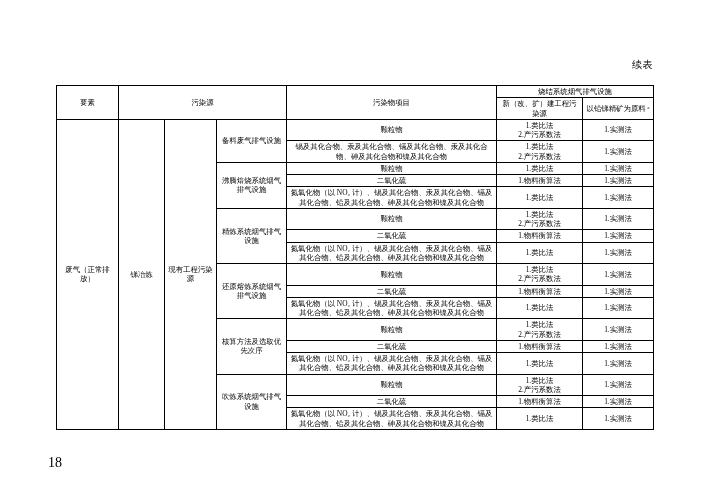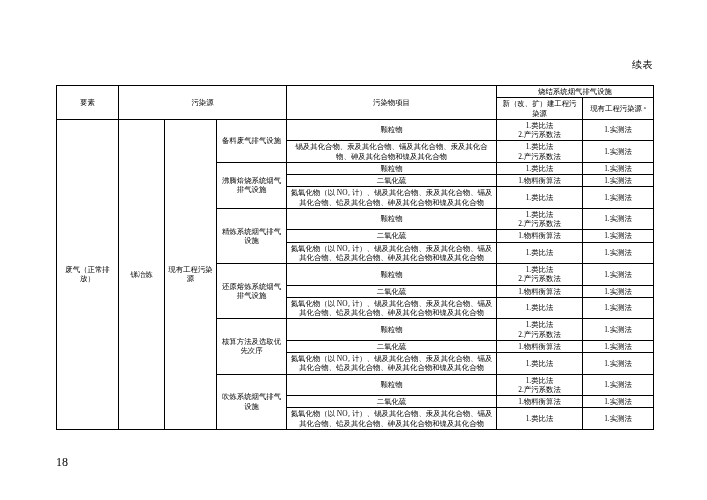--- a/index.html
+++ b/index.html
@@ -23,23 +23,23 @@
   }
   .cont-label {
     position: absolute;
     right: 54px;
     top: 58px;
     font-size: 10px;
     letter-spacing: 0.5px;
   }
   .page-number {
     position: absolute;
-    left: 56px;
+    left: 48px;
     top: 455px;
-    font-size: 12px;
+    font-size: 14px;
   }
   table.main {
     position: absolute;
     left: 56px;
     top: 85px;
     width: 597px;
     border-collapse: collapse;
     table-layout: fixed;
   }
   table.main td, table.main th {
@@ -105,21 +105,21 @@
     </colgroup>
     <tbody id="table-body">
         <tr class="hdr">
           <td rowspan="2">要素</td>
           <td rowspan="2" colspan="3">污染源</td>
           <td rowspan="2">污染物项目</td>
           <td colspan="2">烧结系统烟气排气设施</td>
         </tr>
         <tr class="hdr-sub">
           <td>新（改、扩）建工程污染源</td>
-          <td>现有工程污染源 ᵃ</td>
+          <td>以铅锑精矿为原料 ᵃ</td>
         </tr>
         <tr>
           <td class="vert" rowspan="17">废气（正常排放）</td>
           <td class="src" rowspan="17">锑冶炼</td>
           <td class="src" rowspan="17">现有工程污染源</td>
           <td class="src" rowspan="2">备料废气排气设施</td>
           <td class="item">颗粒物</td>
           <td class="method">1.类比法<br>2.产污系数法</td>
           <td class="method">1.实测法</td>
         </tr>

